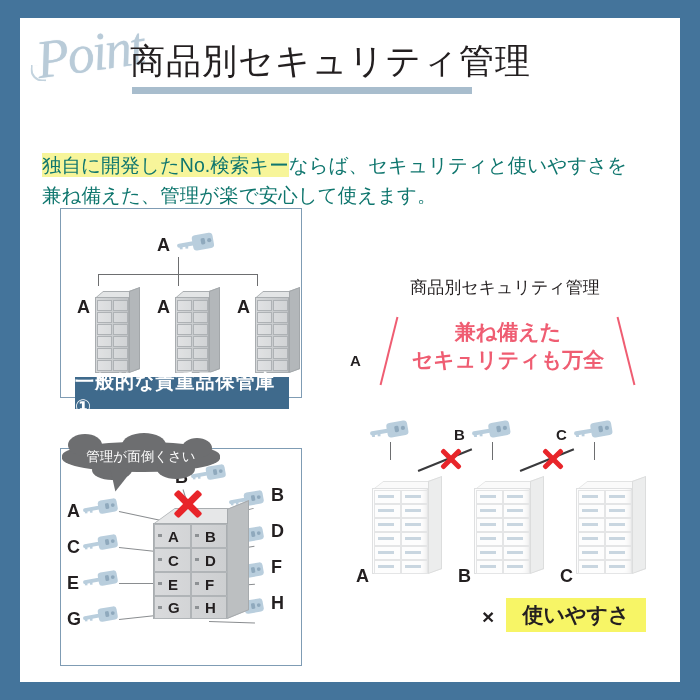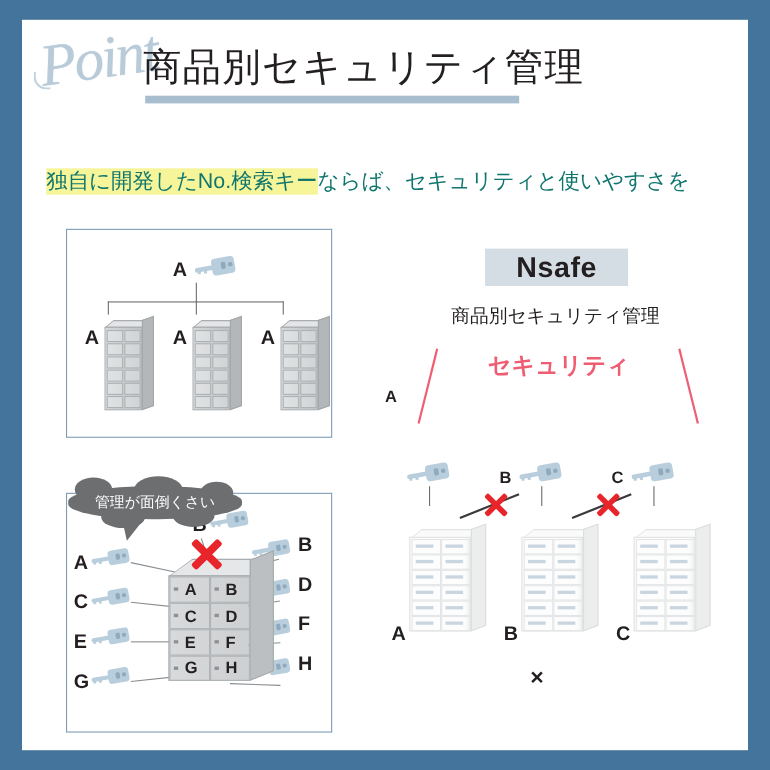--- a/index.html
+++ b/index.html
@@ -176,20 +176,21 @@
 
   <div class="point-script">
     <span>Point</span>
     <span class="tail"></span>
   </div>
   <div class="head-title">商品別セキュリティ管理</div>
   <div class="head-rule"></div>
 
   <div class="lead">
     <span class="hl-yellow">独自に開発したNo.検索キー</span><span>ならば、セキュリティと使いやすさを</span><br>
+    <span>兼ね備えた、管理が楽で安心して使えます。</span>
   </div>
 
   <div class="panel" style="left:40px;top:190px;width:242px;height:190px;">
 
     <div class="vline" style="left:117px;top:48px;height:18px;"></div>
     <div class="hline" style="left:37px;top:65px;width:160px;"></div>
     <div class="vline" style="left:37px;top:65px;height:12px;"></div>
     <div class="vline" style="left:117px;top:65px;height:12px;"></div>
     <div class="vline" style="left:196px;top:65px;height:12px;"></div>
 
@@ -262,20 +263,21 @@
             <div class="cell" style="left:17px;top:26px;width:15px;height:11px;"></div>
         <div class="cell" style="left:1px;top:38px;width:15px;height:11px;"></div>
             <div class="cell" style="left:17px;top:38px;width:15px;height:11px;"></div>
         <div class="cell" style="left:1px;top:50px;width:15px;height:11px;"></div>
             <div class="cell" style="left:17px;top:50px;width:15px;height:11px;"></div>
         <div class="cell" style="left:1px;top:62px;width:15px;height:11px;"></div>
             <div class="cell" style="left:17px;top:62px;width:15px;height:11px;"></div>
       </div>
     </div>
 
+    <div class="banner" style="left:14px;top:168px;width:214px;height:32px;">一般的な貴重品保管庫①</div>
   </div>
 
 
   <div class="panel" style="left:40px;top:430px;width:242px;height:218px;">
 
     <div class="lab" style="left:6px;top:52px;">A</div>
     <div class="key" style="left:22px;top:48px;">
       <svg viewBox="0 0 60 30">
             <g fill="#b9cedd">
               <rect x="24" y="3" width="30" height="21" rx="5" transform="rotate(-10 39 13)"></rect>
@@ -466,28 +468,28 @@
   <div class="bubble" style="left:42px;top:424px;width:158px;height:30px;">
     <span class="lobe1"></span>
         <span class="lobe2"></span>
         <span class="lobe3"></span>
     <span class="lobe4"></span>
         <span class="lobe5"></span>
     <span class="stem"></span>
     <span class="txt">管理が面倒くさい</span>
   </div>
 
-  <div class="nsafe-badge" style="left:421px;top:208px;width:130px;height:34px;">Nsafe</div>
   <div class="nsafe-sub" style="left:315px;top:258px;width:340px;">商品別セキュリティ管理</div>
 
   <div class="lab-sm" style="left:330px;top:334px;">A</div>
   <div class="slash" style="left:368px;top:298px;height:70px;transform:rotate(14deg);"></div>
   <div class="slash" style="left:605px;top:298px;height:70px;transform:rotate(-14deg);"></div>
   <div class="pink" style="left:378px;top:300px;width:220px;">
-    <span>セキュリティ</span><br>
+    <span>兼ね備えた</span><br>
+    <span>セキュリティも万全</span>
   </div>
 
   <div class="key" style="left:350px;top:400px;width:42px;height:24px;">
     <svg viewBox="0 0 60 30">
           <g fill="#b9cedd">
             <rect x="24" y="3" width="30" height="21" rx="5" transform="rotate(-10 39 13)"></rect>
             <rect x="0" y="15" width="28" height="6" rx="3" transform="rotate(-10 14 18)"></rect>
             <rect x="3" y="20" width="4" height="5"></rect>
             <rect x="11" y="19" width="4" height="5"></rect>
           </g>
@@ -634,15 +636,16 @@
       <span class="tag" style="left:5px;top:48px;width:16px;"></span>
           <span class="tag" style="left:32px;top:48px;width:16px;"></span>
       <span class="tag" style="left:5px;top:62px;width:16px;"></span>
           <span class="tag" style="left:32px;top:62px;width:16px;"></span>
       <span class="tag" style="left:5px;top:76px;width:16px;"></span>
           <span class="tag" style="left:32px;top:76px;width:16px;"></span>
     </div>
   </div>
 
   <div class="times-x" style="left:462px;top:587px;">×</div>
+  <div class="yellow-box" style="left:486px;top:580px;width:140px;height:34px;">使いやすさ</div>
 
  </div>
 </div>
 
 </body></html>

